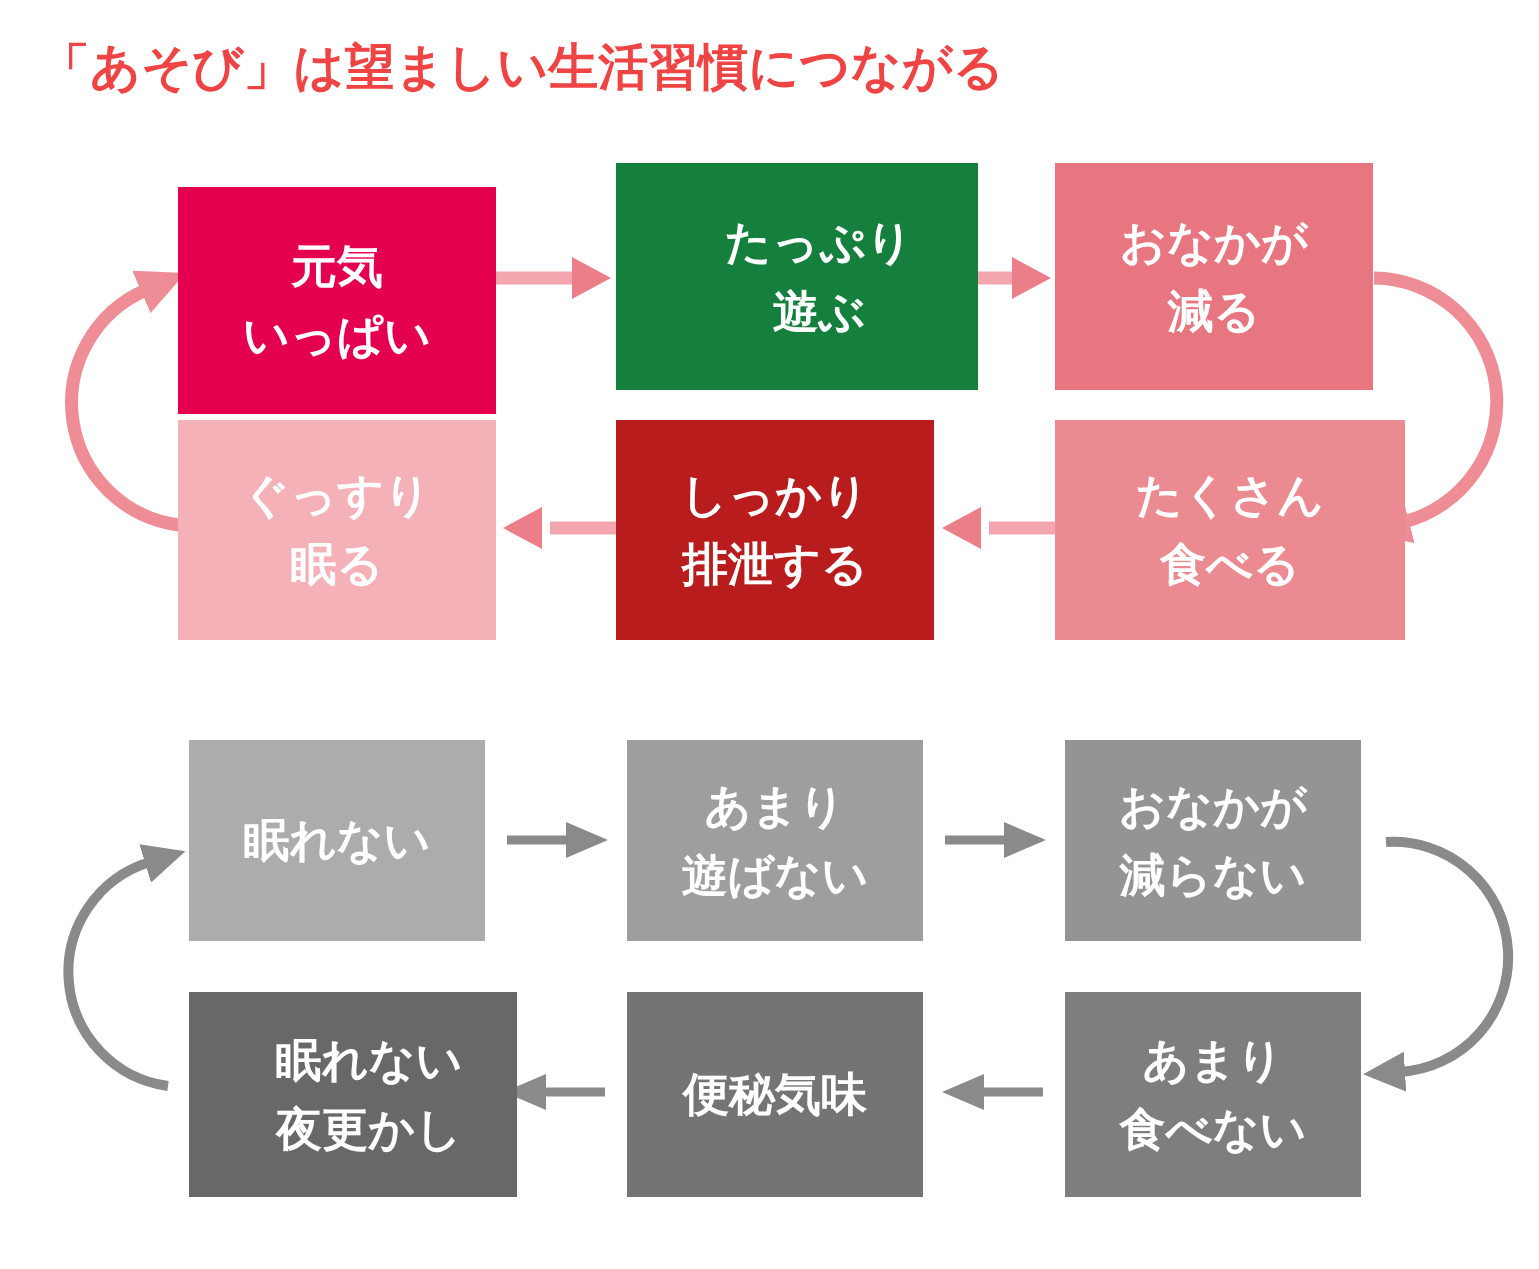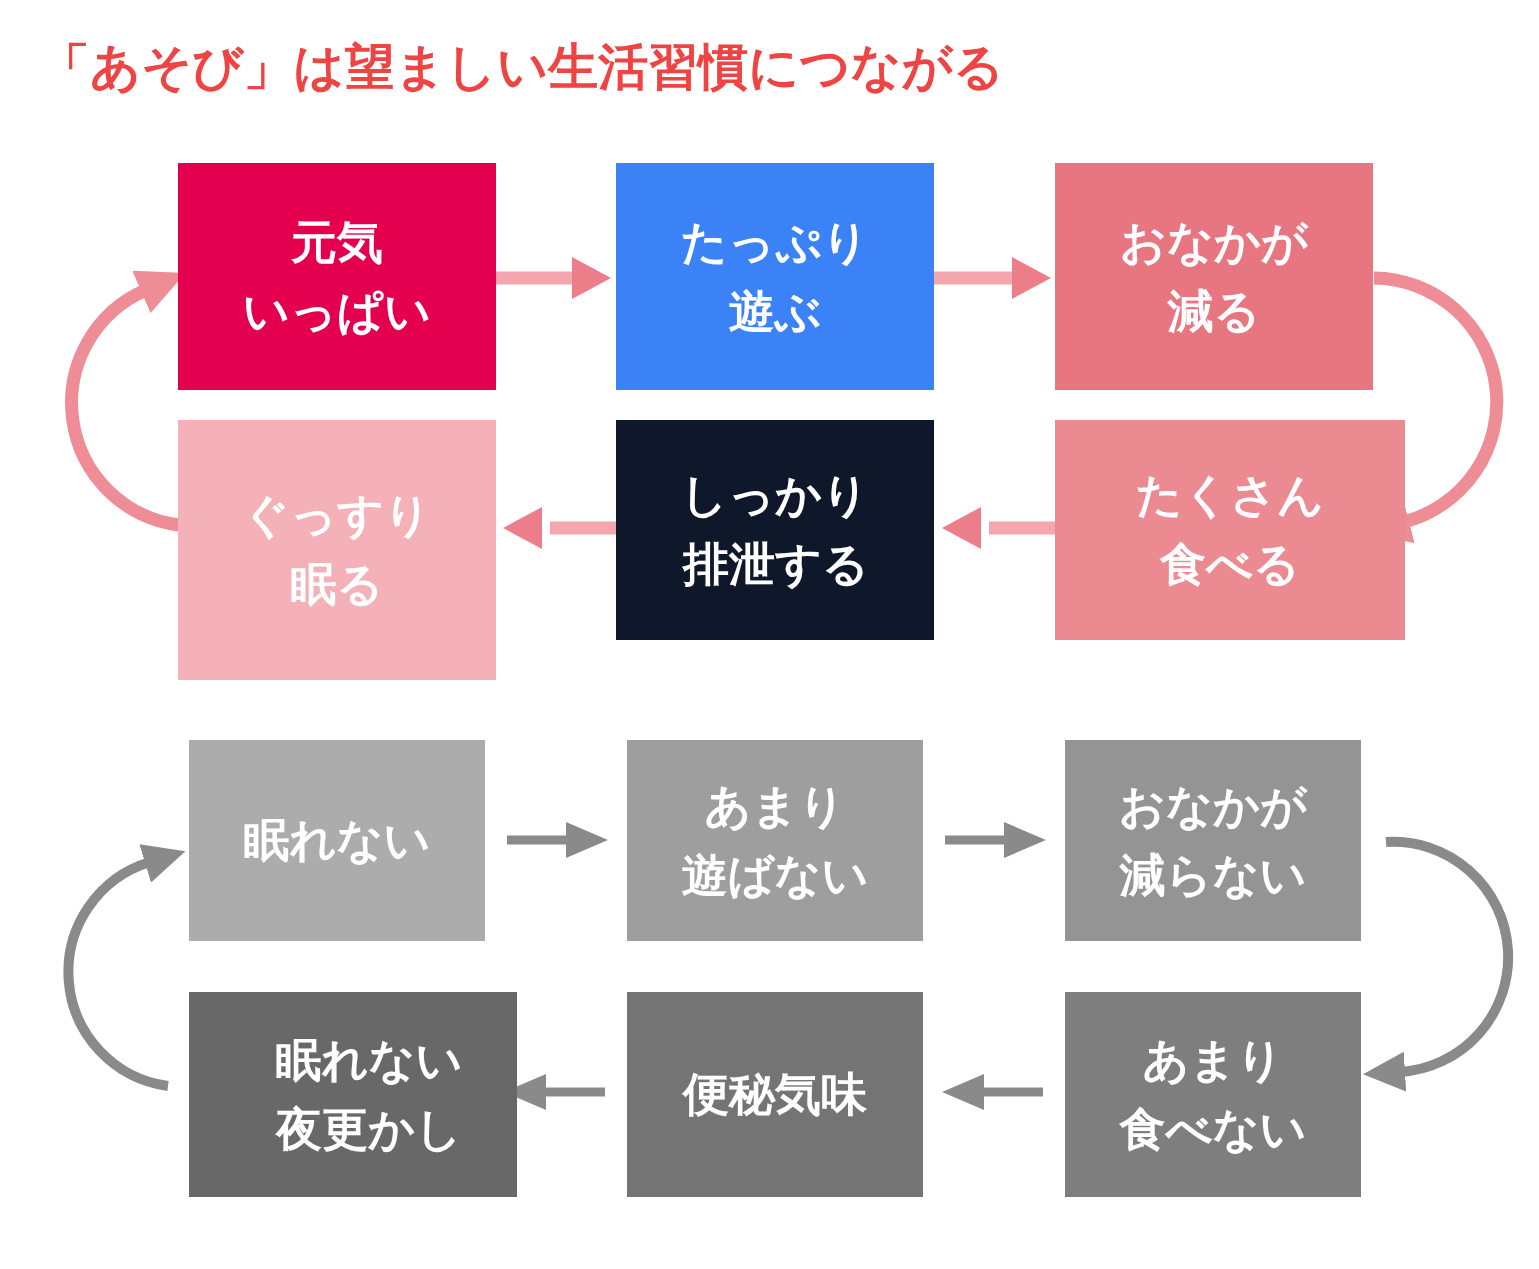--- a/index.html
+++ b/index.html
@@ -22,21 +22,21 @@
     text-align:center;
     color:#ffffff;font-size:46px;font-weight:bold;line-height:1.5;
     white-space:pre-line;
   }
   
   .p0{left:178px;top:163px;width:318px;height:227px;}
   .p1{left:616px;top:163px;width:318px;height:227px;}
   .p2{left:1055px;top:163px;width:318px;height:227px;}
   .p3{left:1055px;top:420px;width:350px;height:220px;}
   .p4{left:616px;top:420px;width:318px;height:220px;}
-  .p5{left:178px;top:420px;width:318px;height:260px;}
+  .p5{left:178px;top:420px;width:318px;height:220px;}
   
   .n0{left:189px;top:740px;width:296px;height:201px;}
   .n1{left:627px;top:740px;width:296px;height:201px;}
   .n2{left:1065px;top:740px;width:296px;height:201px;}
   .n3{left:1065px;top:992px;width:296px;height:205px;}
   .n4{left:627px;top:992px;width:296px;height:205px;}
   .n5{left:189px;top:992px;width:296px;height:205px;}
 </style>
 </head>
 <body>
@@ -93,29 +93,29 @@
       <polygon points="984,1074 942,1092 984,1110" style="fill: rgb(138, 138, 138);"></polygon>
     </g>
     <g>
       <line x1="605" y1="1092" x2="540" y2="1092" stroke-width="9" style="stroke: rgb(138, 138, 138);"></line>
       <polygon points="546,1074 504,1092 546,1110" style="fill: rgb(138, 138, 138);"></polygon>
     </g>
 
     <path d="M 168 1086 A 115 115 0 0 1 150 862" fill="none" stroke-width="10" marker-end="url(#mh-gray)" style="stroke: rgb(138, 138, 138);"></path>
   </svg>
 
-  <div class="node p0" style="background-color: rgb(228, 0, 79);">元気
+  <div class="node p0" style="background-color: rgb(228, 0, 79); margin-top: 24px;">元気
 いっぱい</div>
-  <div class="node p1" style="background-color: #3b82f6;">たっぷり
+  <div class="node p1" style="background-color: #15803d; padding-left: 44px;">たっぷり
 遊ぶ</div>
   <div class="node p2" style="background-color: rgb(231, 118, 128);">おなかが
 減る</div>
   <div class="node p3" style="background-color: rgb(236, 138, 146);">たくさん
 食べる</div>
-  <div class="node p4" style="background-color: #0f172a; text-align: right;">しっかり
+  <div class="node p4" style="background-color: #b91c1c;">しっかり
 排泄する</div>
   <div class="node p5" style="background-color: rgb(244, 178, 184);">ぐっすり
 眠る</div>
 
   <div class="node n0" style="background-color: rgb(172, 172, 172);">眠れない</div>
   <div class="node n1" style="background-color: rgb(158, 158, 158);">あまり
 遊ばない</div>
   <div class="node n2" style="background-color: rgb(148, 148, 148);">おなかが
 減らない</div>
   <div class="node n3" style="background-color: rgb(126, 126, 126);">あまり

